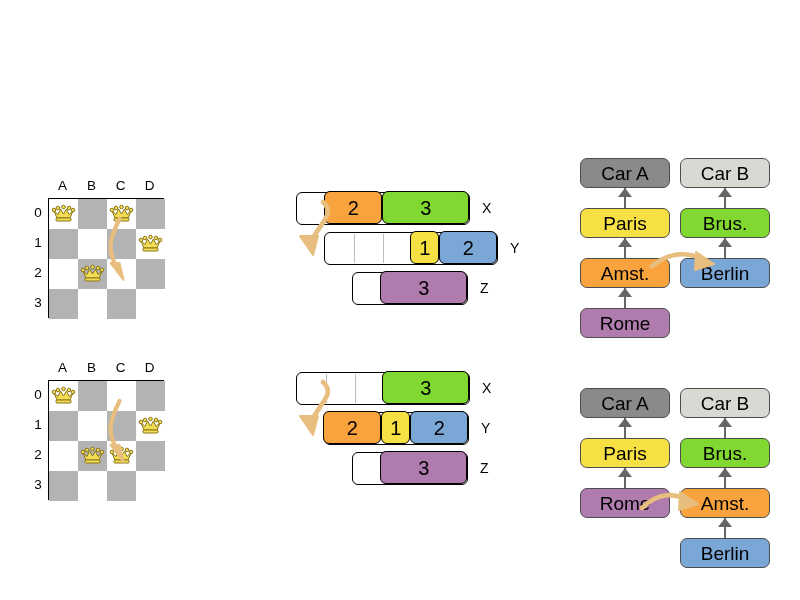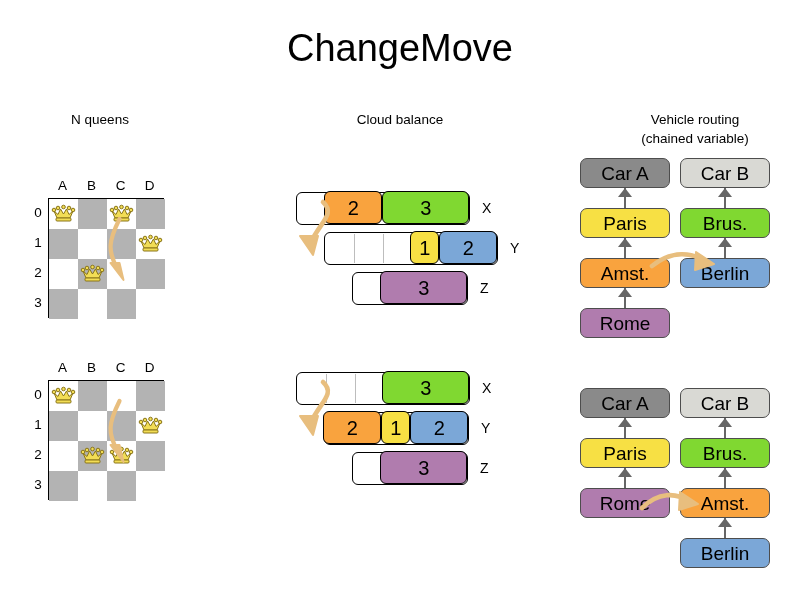--- a/index.html
+++ b/index.html
@@ -94,26 +94,21 @@
     border-right: 7px solid transparent;
     border-bottom: 9px solid #666;
   }
   svg.arrow { position: absolute; overflow: visible; }
 </style>
 </head>
 <body>
 
 <div id="root">
 
-  <div class="title">ChangeMove</div>
-
-  <div class="col-head nq">N queens</div>
-  <div class="col-head cb">Cloud balance</div>
-  <div class="col-head vr">Vehicle routing
-(chained variable)</div>
+
 
   <div class="board-wrap top" id="board-top">
       <div class="file-lbl" style="left: 18px;">A</div>
       <div class="file-lbl" style="left: 47px;">B</div>
       <div class="file-lbl" style="left: 76px;">C</div>
       <div class="file-lbl" style="left: 105px;">D</div>
       <div class="rank-lbl" style="top: 22px;">0</div>
       <div class="rank-lbl" style="top: 52px;">1</div>
       <div class="rank-lbl" style="top: 82px;">2</div>
       <div class="rank-lbl" style="top: 112px;">3</div>

